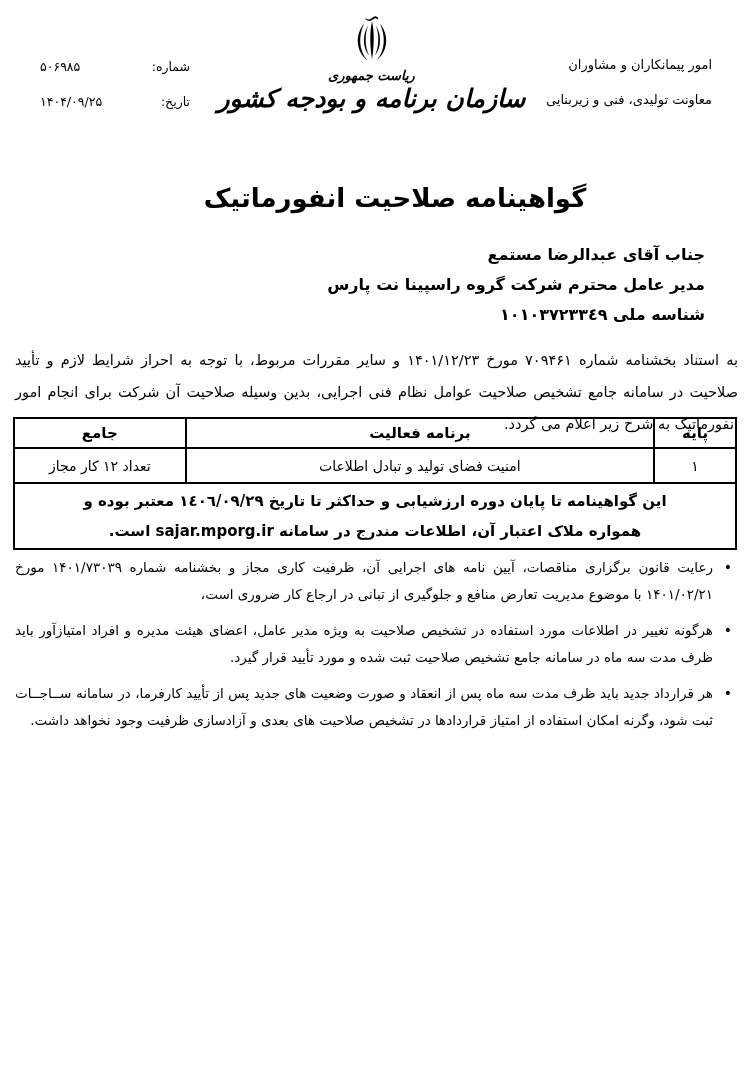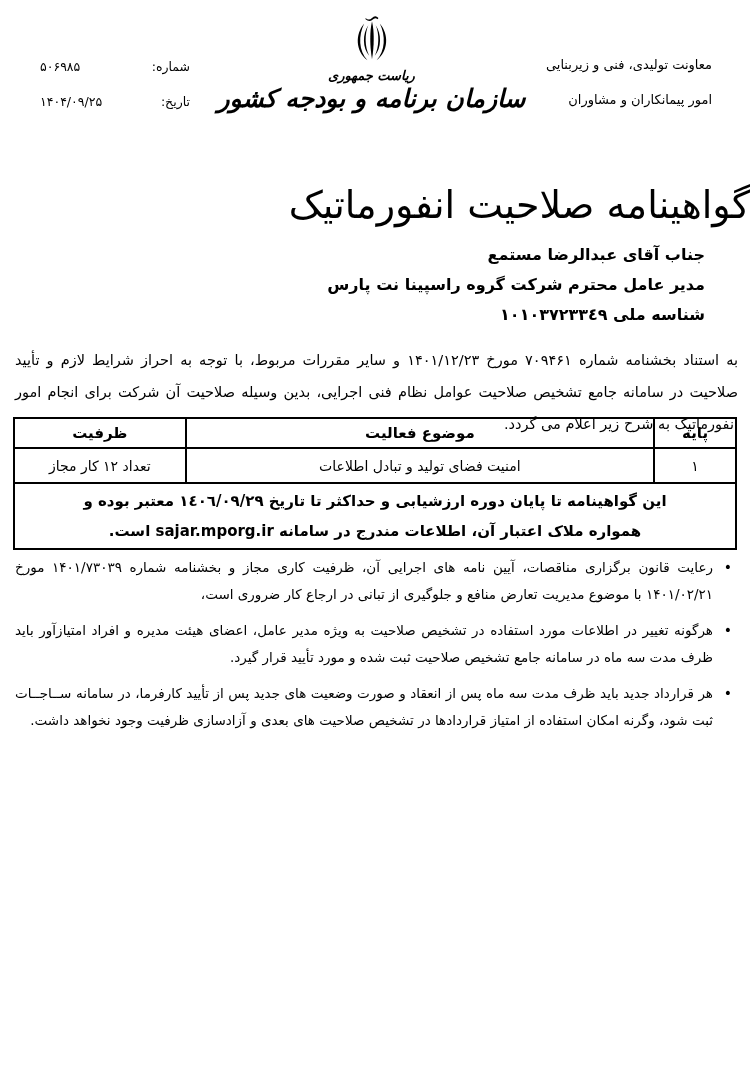--- a/index.html
+++ b/index.html
@@ -60,22 +60,23 @@
     font-style: italic;
     margin-top: 1px;
   }
 
   
   .title {
     position: absolute;
     top: 183px;
     left: 40px;
     right: 0;
-    font-size: 38px;
-    font-weight: normal;
+    text-align: center;
+    font-size: 26px;
+    font-weight: bold;
   }
 
   
   .recipient {
     position: absolute;
     top: 240px;
     right: 45px;
     text-align: right;
     font-size: 16px;
     font-weight: bold;
@@ -150,22 +151,22 @@
     top: 0;
     font-size: 14px;
   }
 </style>
 </head>
 <body>
 
 <div class="page">
 
   <div class="hdr-right">
+    <div>امور پیمانکاران و مشاوران</div>
     <div>معاونت تولیدی، فنی و زیربنایی</div>
-    <div>امور پیمانکاران و مشاوران</div>
   </div>
 
   <div class="hdr-center">
     <svg class="emblem-svg" width="46" height="52" viewBox="0 0 100 112" aria-hidden="true">
       <g fill="#000000">
 
         <path d="M50 16 C55 36 55 68 50 98 C45 68 45 36 50 16 Z"></path>
 
         <path d="M42 24 C29 42 29 74 44 90 C34 72 34 42 42 24 Z"></path>
 
@@ -200,22 +201,22 @@
     <div>مدیر عامل محترم شرکت گروه راسپینا نت پارس</div>
     <div>شناسه ملی ۱۰۱۰۳۷۲۳۳٤۹</div>
   </div>
 
   <p class="body-par">به استناد بخشنامه شماره ۷۰۹۴۶۱ مورخ ۱۴۰۱/۱۲/۲۳ و سایر مقررات مربوط، با توجه به احراز شرایط لازم و تأیید صلاحیت در سامانه جامع تشخیص صلاحیت عوامل نظام فنی اجرایی، بدین وسیله صلاحیت آن شرکت برای انجام امور انفورماتیک به شرح زیر اعلام می گردد.</p>
 
   <table class="cert-table">
     <tbody>
       <tr class="row-header">
         <th class="cell-base">پایه</th>
-        <th class="cell-activity">موضوع فعالیت</th>
-        <th class="cell-capacity">ظرفیت</th>
+        <th class="cell-activity">برنامه فعالیت</th>
+        <th class="cell-capacity">جامع</th>
       </tr>
       <tr class="row-data">
         <td class="cell-base">۱</td>
         <td class="cell-activity">امنیت فضای تولید و تبادل اطلاعات</td>
         <td class="cell-capacity">تعداد ۱۲ کار مجاز</td>
       </tr>
       <tr class="row-footer">
         <td colspan="3">
           <div>این گواهینامه تا پایان دوره ارزشیابی و حداکثر تا تاریخ ۱٤۰٦/۰۹/۲۹ معتبر بوده و</div>
           <div>همواره ملاک اعتبار آن، اطلاعات مندرج در سامانه sajar.mporg.ir است.</div>

